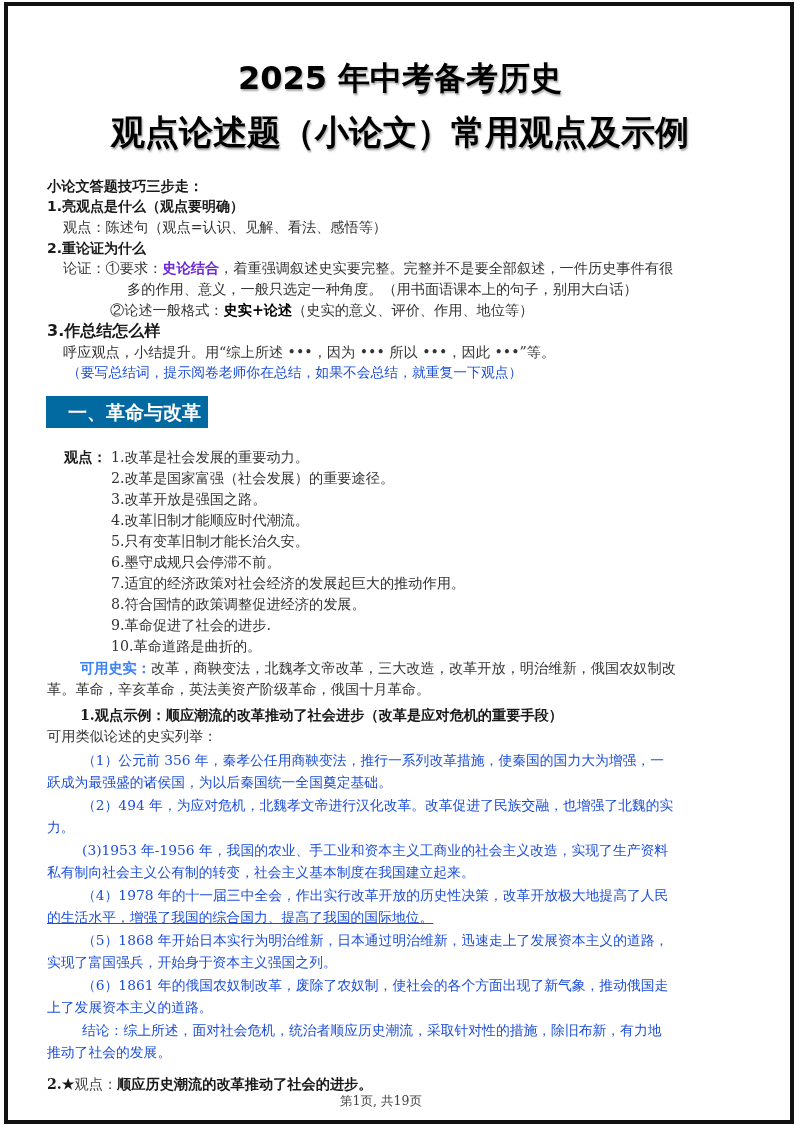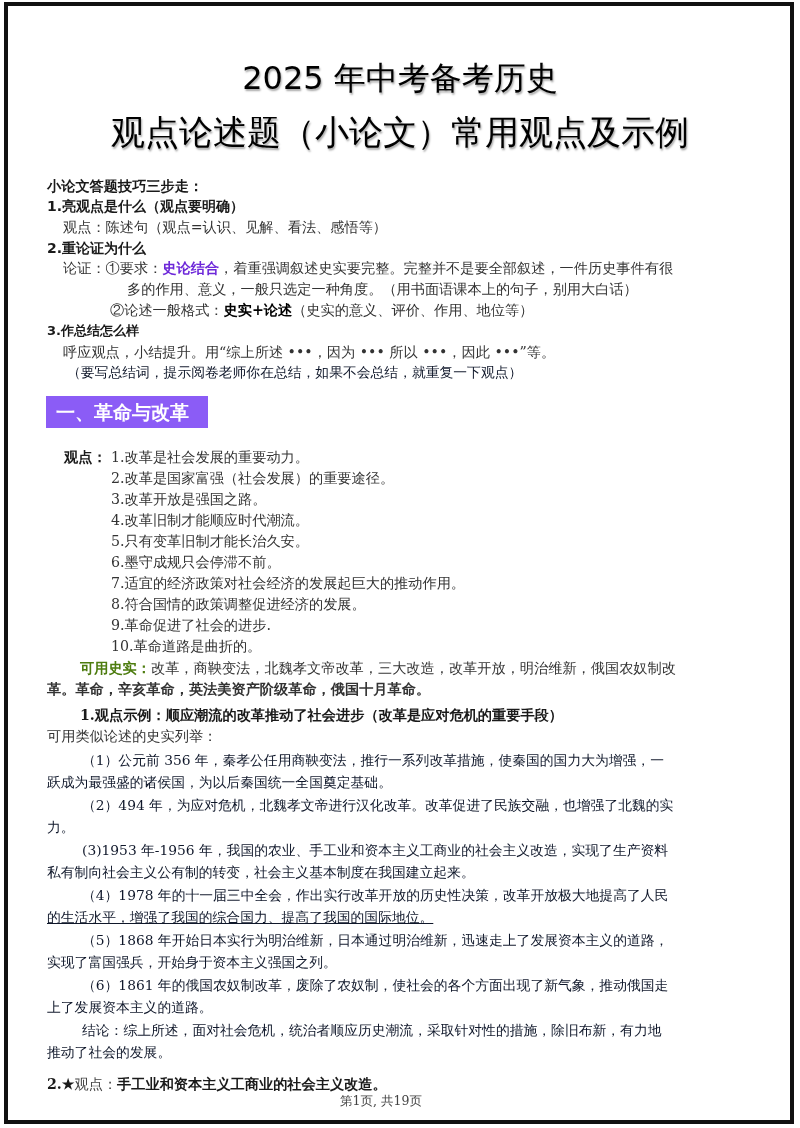--- a/index.html
+++ b/index.html
@@ -4,36 +4,36 @@
 <style>
   * { margin:0; padding:0; box-sizing:border-box; }
   html, body { width:800px; height:1128px; background:#ffffff; overflow:hidden; }
   body { position:relative; font-family:"DejaVu Serif","Liberation Serif",serif; color:#1a1a1a; }
   .frame {
     position:absolute; left:4px; top:2px; width:790px; height:1122px;
     border:4px solid #111; border-bottom-width:4px;
   }
   .title {
     position:absolute; left:0; width:800px; text-align:center;
-    font-family:"DejaVu Sans","Liberation Sans",sans-serif; font-weight:normal; color:#000;
+    font-family:"DejaVu Sans","Liberation Sans",sans-serif; font-weight:bold; color:#000;
     text-shadow: 1px 2px 2px rgba(0,0,0,0.35);
     letter-spacing:0px;
   }
   .t1 { top:57px; font-size:32px; }
   .t2 { top:110px; font-size:34px; }
   .line { position:absolute; white-space:nowrap; font-size:14.2px; line-height:20px;margin-top:14px; }
   .b { font-weight:bold; }
   .sans { font-family:"DejaVu Sans","Liberation Sans",sans-serif; }
   .gray { color:#333; }
-  .kai { font-family:"DejaVu Serif","Liberation Serif",serif; font-size:13.8px; color:#0f172a; }
+  .kai { font-family:"DejaVu Serif","Liberation Serif",serif; font-size:13.8px; color:#1d4ed8; }
   .section-banner {
     position:absolute; left:46px; top:396px; width:162px; height:32px;
-    background:#8b5cf6; color:#fff;
+    background:#0369a1; color:#fff;
     font-family:"DejaVu Sans","Liberation Sans",sans-serif; font-weight:bold; font-size:19px;
-    line-height:32px; padding-left:10px;
+    line-height:32px; padding-left:22px;
   }
   .footer { position:absolute; left:0; width:732px; text-align:center; top:1093px; font-size:12.5px; color:#444; padding-left:30px; }
 </style>
 </head>
 <body>
 
 <div class="frame"></div>
 
 <div class="title t1">2025 年中考备考历史</div>
 <div class="title t2">观点论述题（小论文）常用观点及示例</div>
@@ -42,44 +42,44 @@
 <div class="line b sans" style="left:47px;top:182px;font-size:14px;">1.亮观点是什么（观点要明确）</div>
 <div class="line gray" style="left:63px;top:203px;">观点：陈述句（观点=认识、见解、看法、感悟等）</div>
 <div class="line b sans" style="left:47px;top:224px;font-size:14px;">2.重论证为什么</div>
 <div class="line gray" style="left:63px;top:244px;">
   <span>论证：①要求：</span><span class="b" style="color:#6d28d9">史论结合</span><span>，着重强调叙述史实要完整。完整并不是要全部叙述，一件历史事件有很</span>
 </div>
 <div class="line gray" style="left:127px;top:265px;">多的作用、意义，一般只选定一种角度。（用书面语课本上的句子，别用大白话）</div>
 <div class="line gray" style="left:110px;top:286px;">
   <span>②论述一般格式：</span><span class="b" style="color:#000">史实+论述</span><span>（史实的意义、评价、作用、地位等）</span>
 </div>
-<div class="line b sans" style="left:47px;top:307px;font-size:13px;">3.作总结怎么样</div>
+<div class="line b sans" style="left:47px;top:307px;font-size:16px;">3.作总结怎么样</div>
 <div class="line gray" style="left:63px;top:328px;">呼应观点，小结提升。用“综上所述 •••，因为 ••• 所以 •••，因此 •••”等。</div>
 <div class="line kai" style="left:67px;top:348px;">（要写总结词，提示阅卷老师你在总结，如果不会总结，就重复一下观点）</div>
 
 <div class="section-banner">一、革命与改革</div>
 
 <div class="line b sans" style="left:64px;top:433px;">观点：</div>
 <div>
   <div class="line gray" style="left:111px;top:433px;">1.改革是社会发展的重要动力。</div>
   <div class="line gray" style="left:111px;top:454px;">2.改革是国家富强（社会发展）的重要途径。</div>
   <div class="line gray" style="left:111px;top:475px;">3.改革开放是强国之路。</div>
   <div class="line gray" style="left:111px;top:496px;">4.改革旧制才能顺应时代潮流。</div>
   <div class="line gray" style="left:111px;top:517px;">5.只有变革旧制才能长治久安。</div>
   <div class="line gray" style="left:111px;top:538px;">6.墨守成规只会停滞不前。</div>
   <div class="line gray" style="left:111px;top:559px;">7.适宜的经济政策对社会经济的发展起巨大的推动作用。</div>
   <div class="line gray" style="left:111px;top:580px;">8.符合国情的政策调整促进经济的发展。</div>
   <div class="line gray" style="left:111px;top:601px;">9.革命促进了社会的进步.</div>
   <div class="line gray" style="left:111px;top:622px;">10.革命道路是曲折的。</div>
 </div>
 
 <div class="line gray" style="left:80px;top:644px;">
-  <span class="b sans" style="color:#4d7c0f">可用史实：</span><span>改革，商鞅变法，北魏孝文帝改革，三大改造，改革开放，明治维新，俄国农奴制改</span>
+  <span class="b sans" style="color:#3b82f6">可用史实：</span><span>改革，商鞅变法，北魏孝文帝改革，三大改造，改革开放，明治维新，俄国农奴制改</span>
 </div>
-<div class="line gray" style="left:47px;top:665px;font-weight:bold;">革。革命，辛亥革命，英法美资产阶级革命，俄国十月革命。</div>
+<div class="line gray" style="left:47px;top:665px;">革。革命，辛亥革命，英法美资产阶级革命，俄国十月革命。</div>
 
 <div class="line b" style="left:80px;top:691px;">1.观点示例：顺应潮流的改革推动了社会进步（改革是应对危机的重要手段）</div>
 <div class="line gray" style="left:47px;top:712px;">可用类似论述的史实列举：</div>
 <div>
   <div class="line kai" style="left:82px;top:736px;">（1）公元前 356 年，秦孝公任用商鞅变法，推行一系列改革措施，使秦国的国力大为增强，一</div>
   <div class="line kai" style="left:47px;top:758px;">跃成为最强盛的诸侯国，为以后秦国统一全国奠定基础。</div>
   <div class="line kai" style="left:82px;top:781px;">（2）494 年，为应对危机，北魏孝文帝进行汉化改革。改革促进了民族交融，也增强了北魏的实</div>
   <div class="line kai" style="left:47px;top:803px;">力。</div>
   <div class="line kai" style="left:82px;top:826px;">(3)1953 年-1956 年，我国的农业、手工业和资本主义工商业的社会主义改造，实现了生产资料</div>
   <div class="line kai" style="left:47px;top:848px;">私有制向社会主义公有制的转变，社会主义基本制度在我国建立起来。</div>
@@ -87,16 +87,16 @@
   <div class="line kai" style="left:47px;top:893px;text-decoration:underline;">的生活水平，增强了我国的综合国力、提高了我国的国际地位。</div>
   <div class="line kai" style="left:82px;top:916px;">（5）1868 年开始日本实行为明治维新，日本通过明治维新，迅速走上了发展资本主义的道路，</div>
   <div class="line kai" style="left:47px;top:938px;">实现了富国强兵，开始身于资本主义强国之列。</div>
   <div class="line kai" style="left:82px;top:961px;">（6）1861 年的俄国农奴制改革，废除了农奴制，使社会的各个方面出现了新气象，推动俄国走</div>
   <div class="line kai" style="left:47px;top:983px;">上了发展资本主义的道路。</div>
   <div class="line kai" style="left:82px;top:1006px;">结论：综上所述，面对社会危机，统治者顺应历史潮流，采取针对性的措施，除旧布新，有力地</div>
   <div class="line kai" style="left:47px;top:1028px;">推动了社会的发展。</div>
 </div>
 
 <div class="line b" style="left:47px;top:1060px;">
-  <span>2.</span><span>★</span><span style="font-weight:normal;color:#444">观点：</span><span>手工业和资本主义工商业的社会主义改造。</span>
+  <span>2.</span><span>★</span><span style="font-weight:normal;color:#444">观点：</span><span>顺应历史潮流的改革推动了社会的进步。</span>
 </div>
 
 <div class="footer">第1页, 共19页</div>
 
 </body></html>

